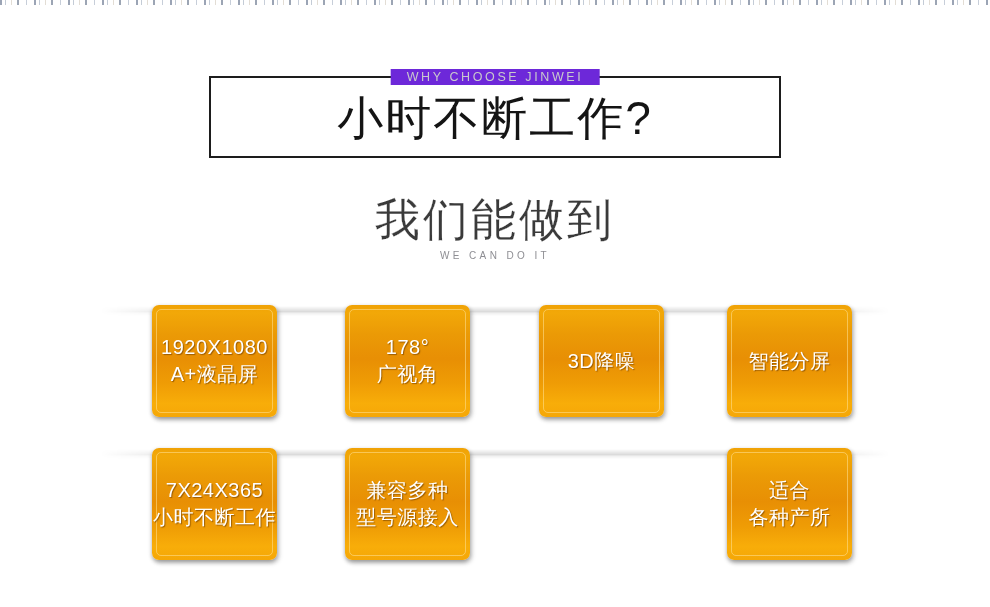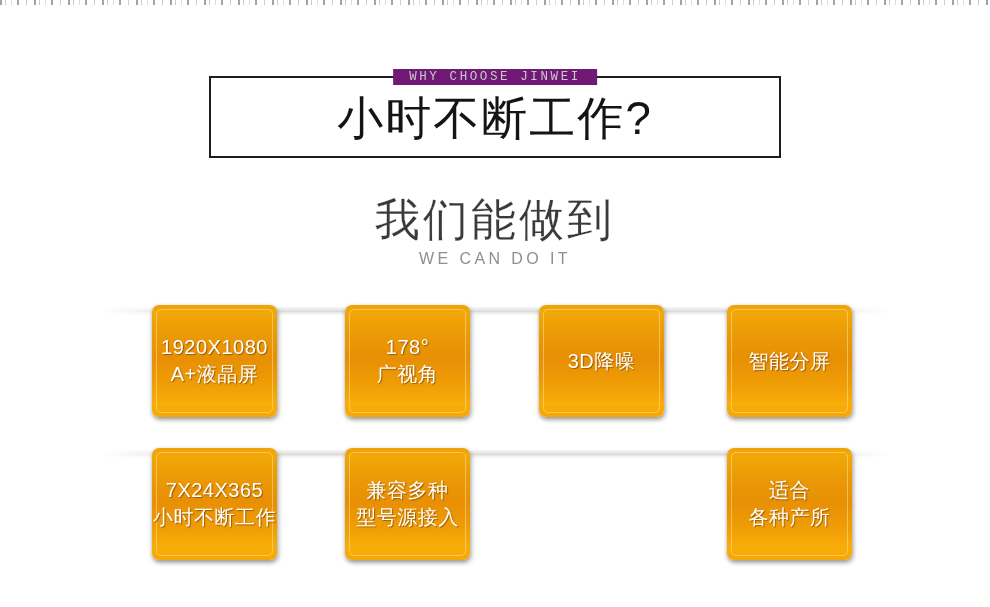--- a/index.html
+++ b/index.html
@@ -59,29 +59,28 @@
     width: 572px;
     height: 82px;
     border: 2px solid #1d1d1d;
     padding-top: 10px;
   }
   .eyebrow {
     position: absolute;
     top: -9px;
     left: 50%;
     transform: translateX(-50%);
-    background: #701a75;
+    background: #6d28d9;
     padding: 0 16px;
     font-size: 12.5px;
     letter-spacing: 2.6px;
     color: #c9c9cd;
     white-space: nowrap;
     line-height: 16px;
     font-weight: 400;
-    font-family: Liberation Mono, monospace;
   }
   .title-cn {
     font-size: 46px;
     line-height: 60px;
     letter-spacing: 2px;
     font-weight: 400;
     color: #141414;
     white-space: nowrap;
   }
 
@@ -97,21 +96,21 @@
     font-size: 45px;
     line-height: 56px;
     letter-spacing: 3px;
     color: #3a3a3a;
     font-weight: 300;
     -webkit-text-stroke: 0.2px #ffffff;
     white-space: nowrap;
   }
   .sub-en {
     margin-top: 2px;
-    font-size: 16px;
+    font-size: 10px;
     letter-spacing: 3.4px;
     color: #8e8e93;
     white-space: nowrap;
   }
 
   
   .row {
     position: absolute;
     left: 0;
     width: 990px;

